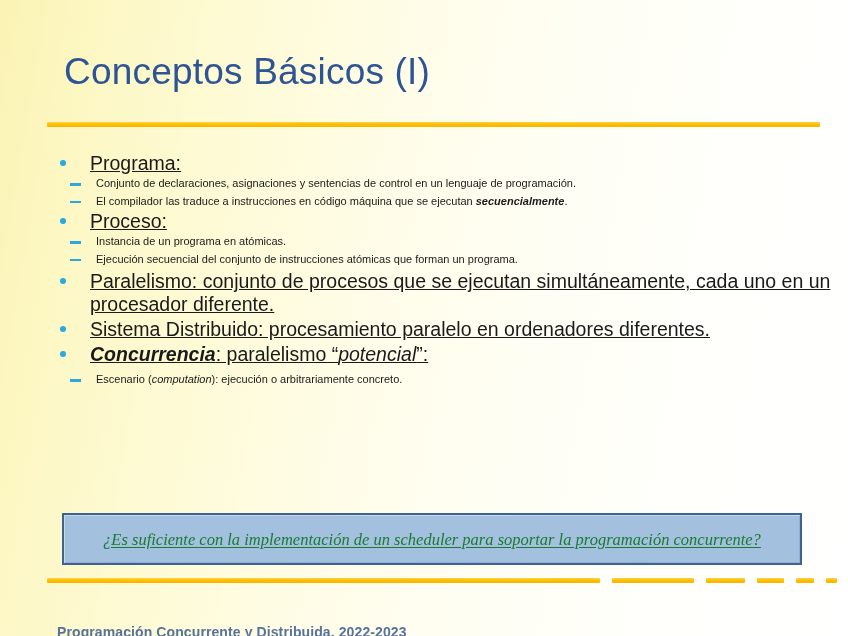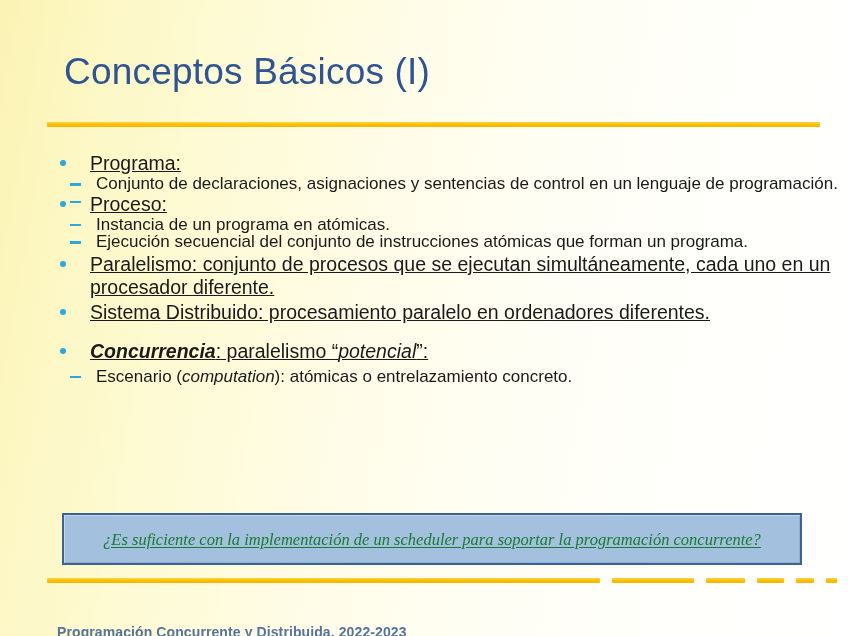--- a/index.html
+++ b/index.html
@@ -77,21 +77,21 @@
     top: 8px;
     width: 6px;
     height: 6px;
     border-radius: 50%;
     background: #2aa8e0;
   }
 
   .lvl2 {
     position: relative;
     padding-left: 44px;
-    font-size: 17px;
+    font-size: 11px;
     line-height: 17.6px;
     color: #1a1a1a;
   }
   .lvl2 > .dash {
     position: absolute;
     left: 18px;
     top: 8px;
     width: 11px;
     height: 2.5px;
     background: #2aa8e0;
@@ -171,20 +171,21 @@
       <span class="bullet"></span>
       <span>Programa:</span>
     </div>
     <div class="lvl2-group">
       <div class="lvl2">
         <span class="dash"></span>
         <span>Conjunto de declaraciones, asignaciones y sentencias de control en un lenguaje de programación.</span>
       </div>
       <div class="lvl2">
         <span class="dash"></span>
+        <span><span>El compilador las traduce a instrucciones en código máquina que se ejecutan </span><b class="bi">secuencialmente</b><span>.</span></span>
       </div>
     </div>
 
     <div class="lvl1">
       <span class="bullet"></span>
       <span>Proceso:</span>
     </div>
     <div class="lvl2-group">
       <div class="lvl2">
         <span class="dash"></span>
@@ -199,28 +200,28 @@
     <div class="lvl1" style="margin-top:2px;">
       <span class="bullet"></span>
       <span>Paralelismo: conjunto de procesos que se ejecutan simultáneamente, cada uno en un procesador diferente.</span>
     </div>
 
     <div class="lvl1" style="margin-top:2px;">
       <span class="bullet"></span>
       <span>Sistema Distribuido: procesamiento paralelo en ordenadores diferentes.</span>
     </div>
 
-    <div class="lvl1" style="margin-top:16px;">
+    <div class="lvl1" style="margin-top:2px;">
       <span class="bullet"></span>
       <span><b class="bi">Concurrencia</b><span>: paralelismo “</span><i class="it">potencial</i><span>”:</span></span>
     </div>
     <div class="lvl2-group" style="margin-top:2px;">
       <div class="lvl2" style="margin-top:5px;">
         <span class="dash"></span>
-        <span><span>Escenario (</span><i class="it">computation</i><span>): atómicas o entrelazamiento concreto.</span></span>
+        <span><span>Escenario (</span><i class="it">computation</i><span>): ejecución o arbitrariamente concreto.</span></span>
       </div>
     </div>
 
   </div>
 
   <div id="callout">
     <div id="callout-text">¿Es suficiente con la implementación de un scheduler para soportar la programación concurrente?</div>
   </div>
 
   <div id="bottom-rule">

